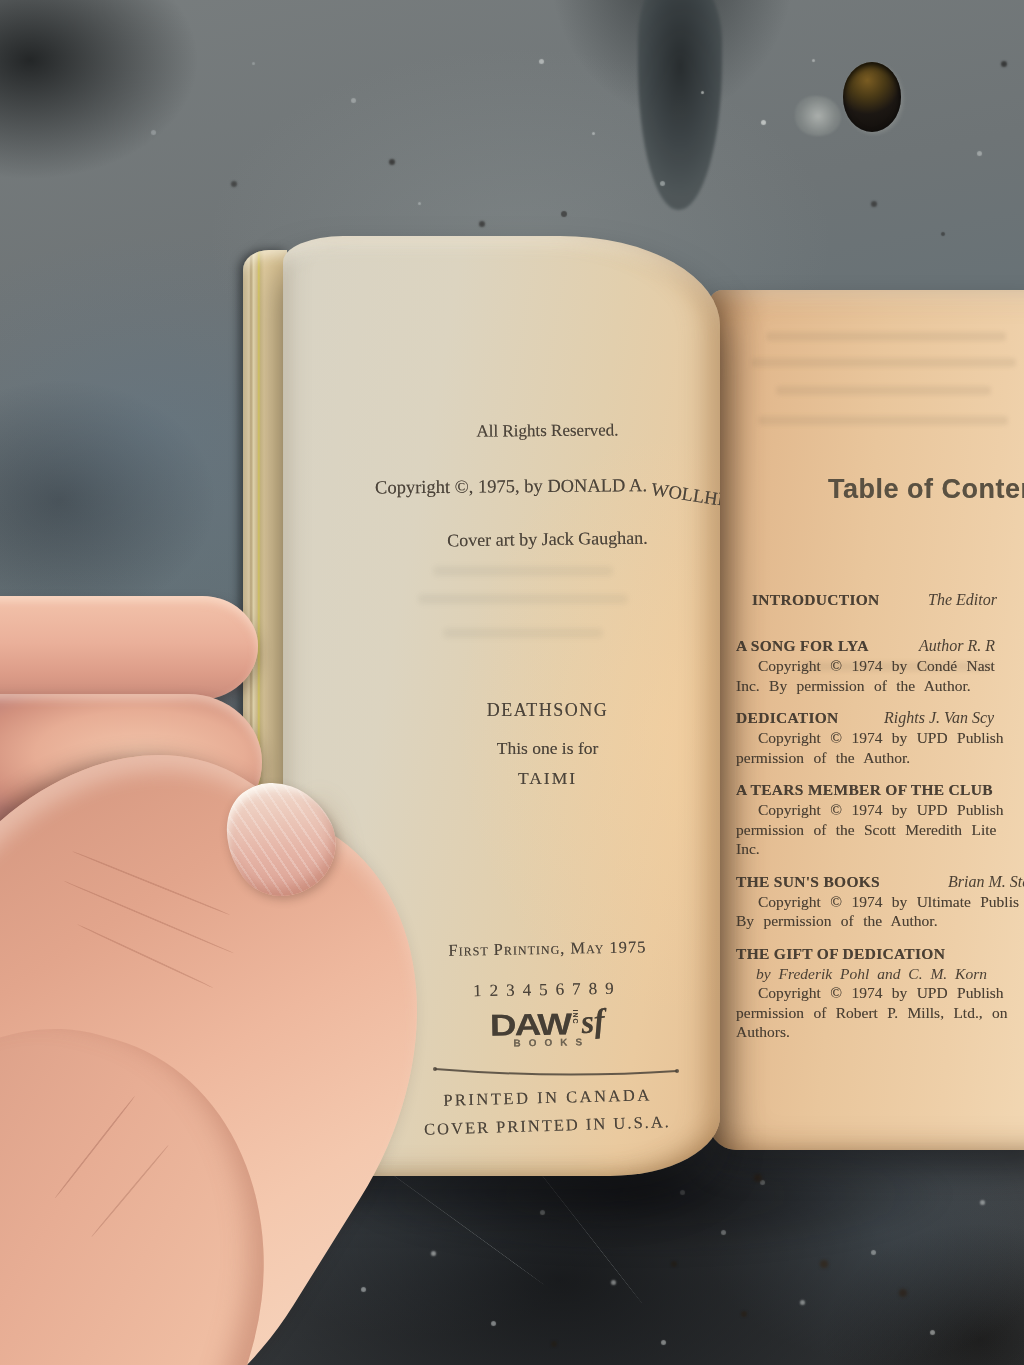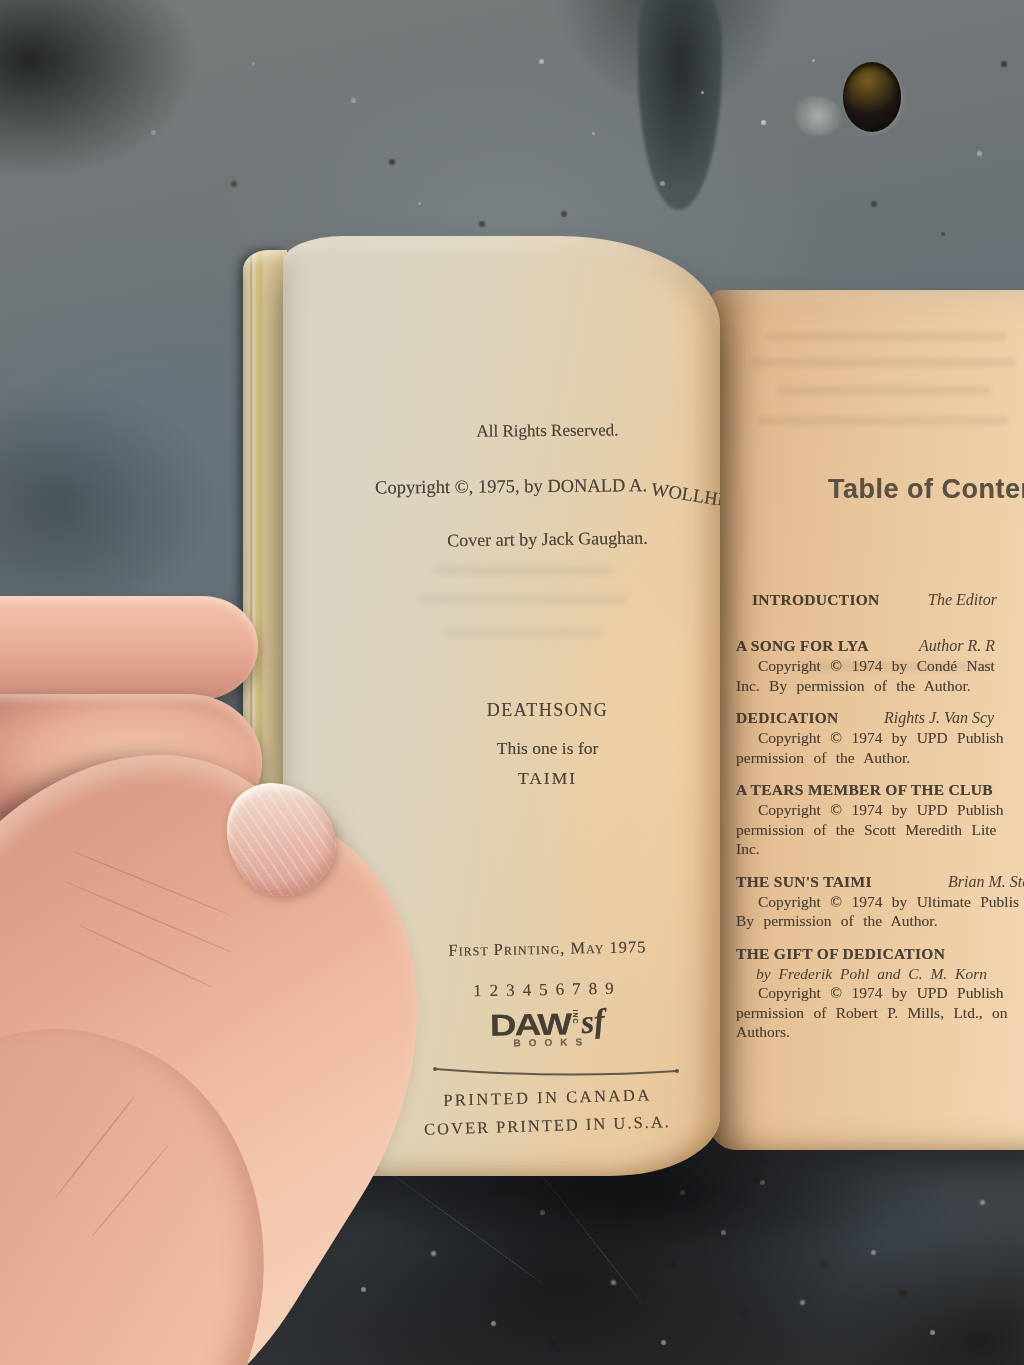--- a/index.html
+++ b/index.html
@@ -212,21 +212,21 @@
       <div class="body">permission of the Author.</div>
       <div class="gap"></div>
       <div class="row">
         <span class="t">A TEARS MEMBER OF THE CLUB</span>
       </div>
       <div class="body ind">Copyright © 1974 by UPD Publish</div>
       <div class="body">permission of the Scott Meredith Lite</div>
       <div class="body">Inc.</div>
       <div class="gap"></div>
       <div class="row r-suns">
-        <span class="t">THE SUN'S TAIMI</span>
+        <span class="t">THE SUN'S BOOKS</span>
         <span class="a">Brian M. Sta</span>
       </div>
       <div class="body ind">Copyright © 1974 by Ultimate Publis</div>
       <div class="body">By permission of the Author.</div>
       <div class="gap"></div>
       <div class="row">
         <span class="t">THE GIFT OF DEDICATION</span>
       </div>
       <div class="byline">by Frederik Pohl and C. M. Korn</div>
       <div class="body ind">Copyright © 1974 by UPD Publish</div>

